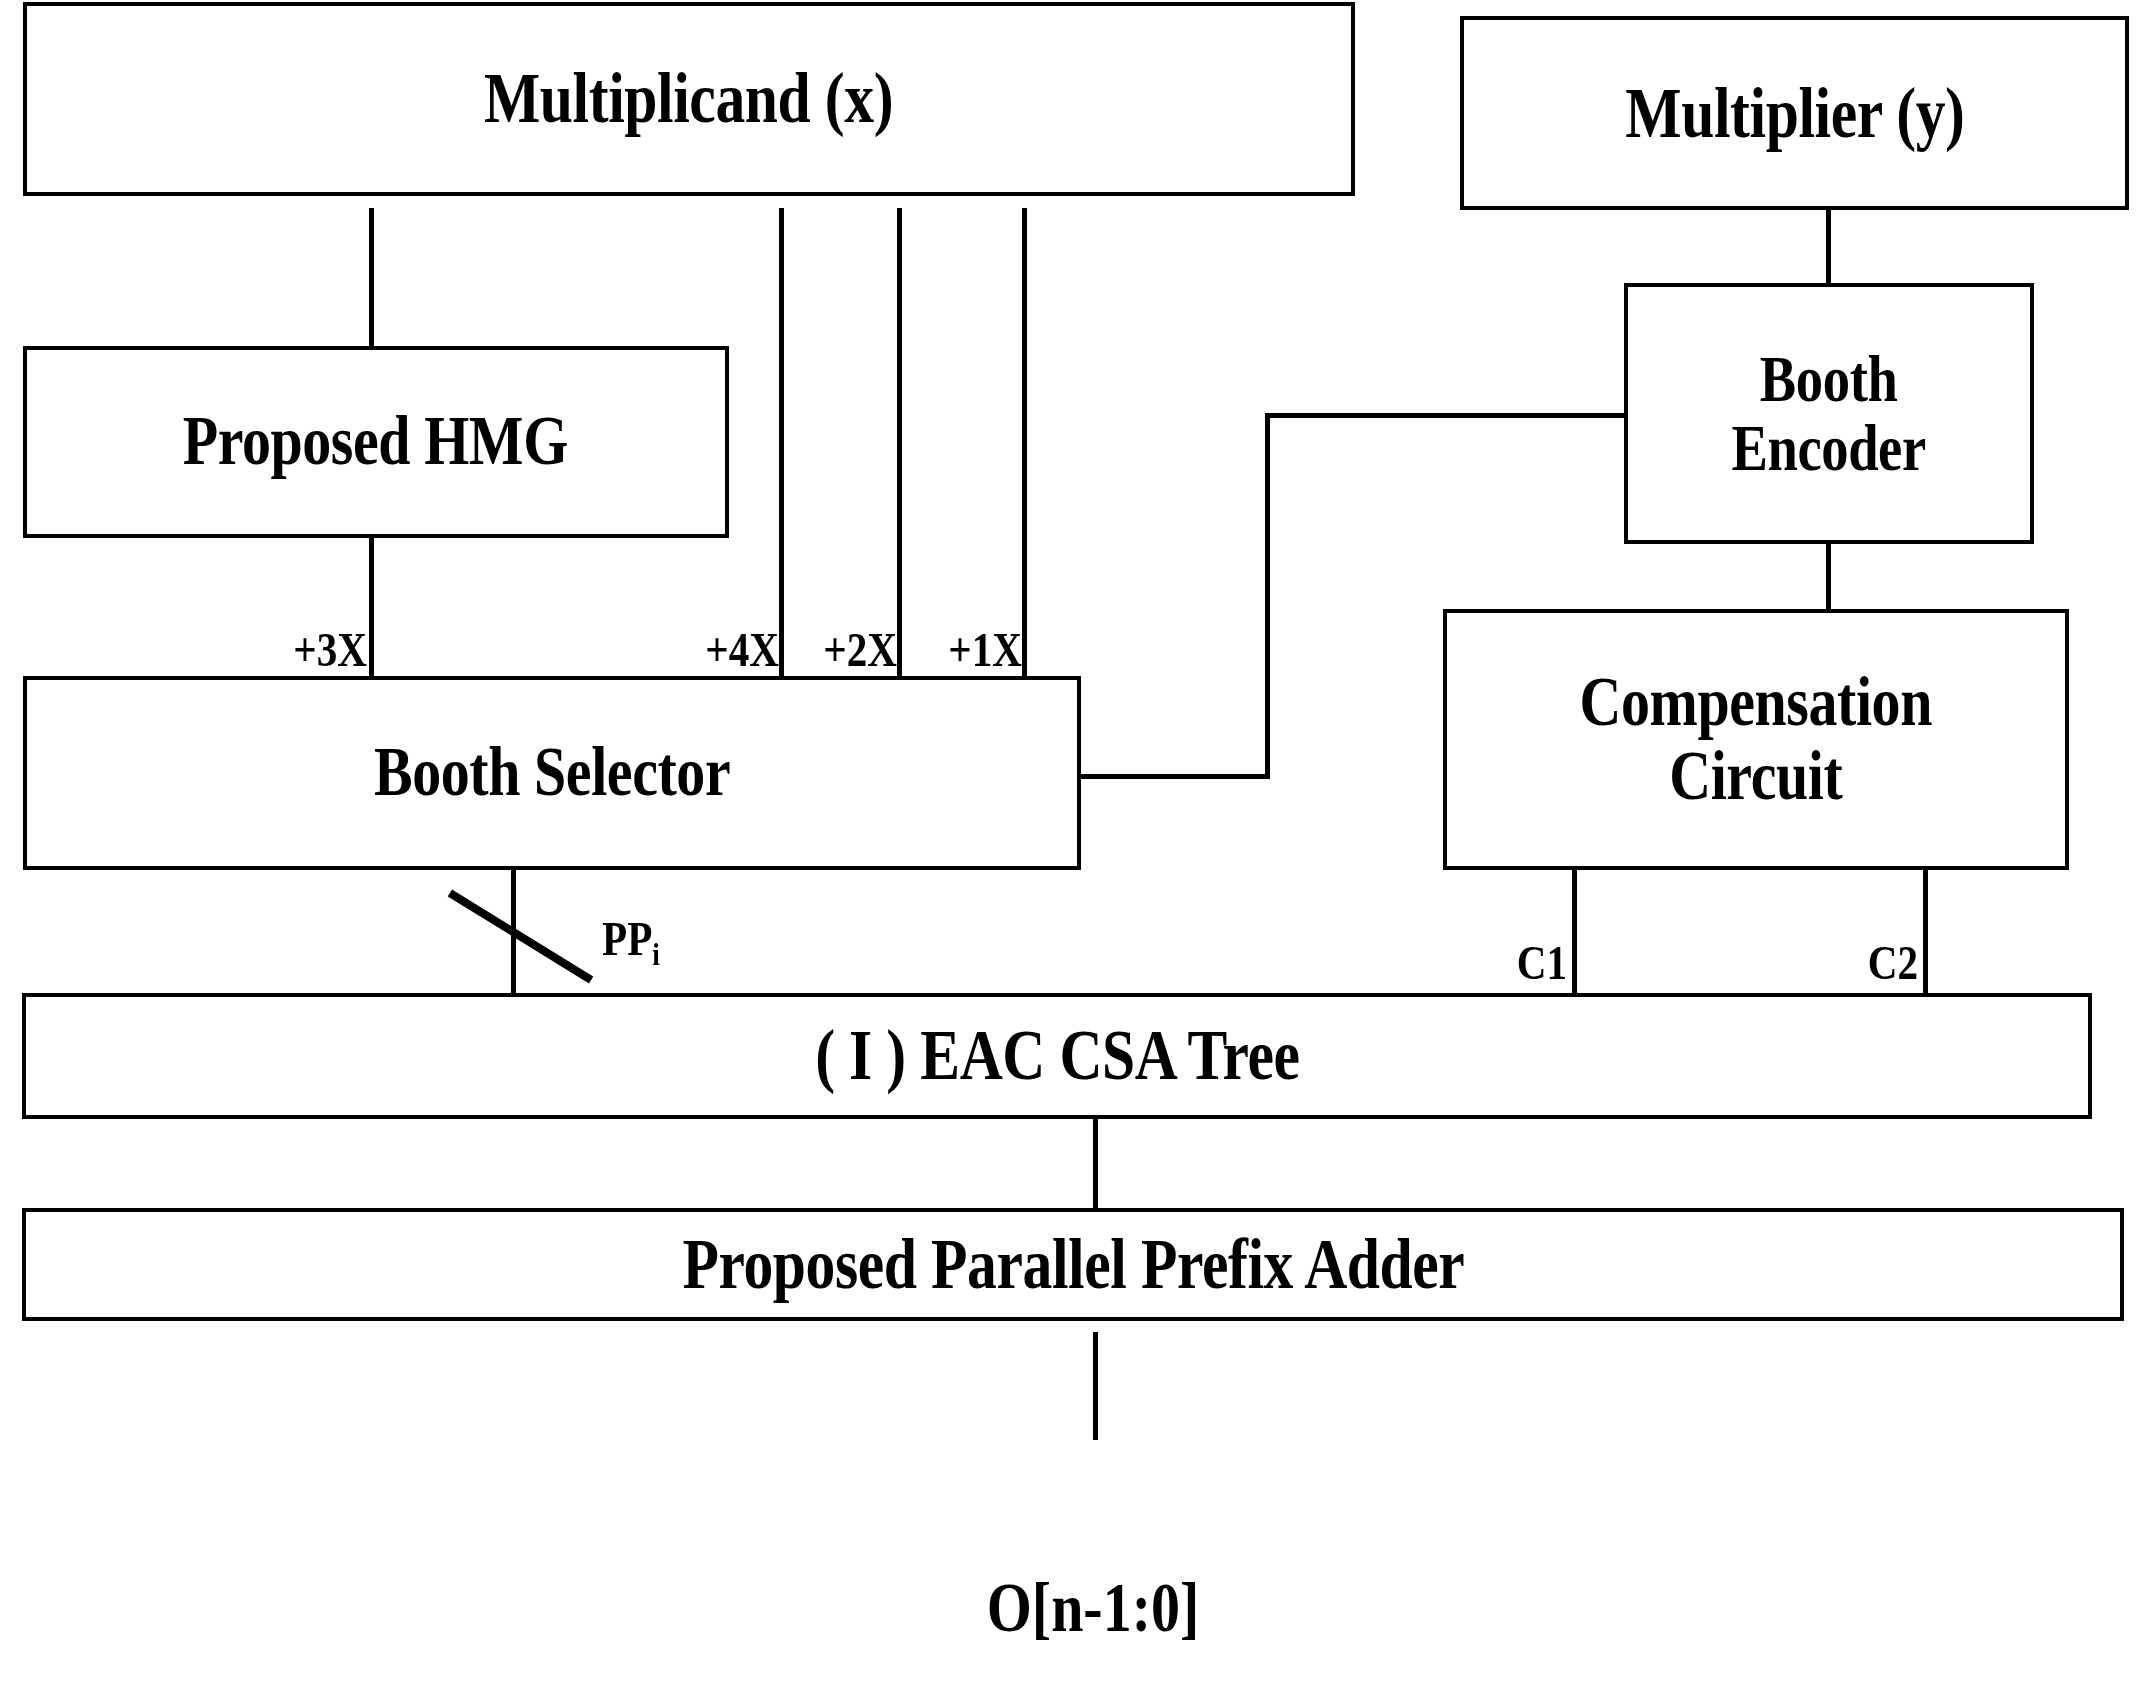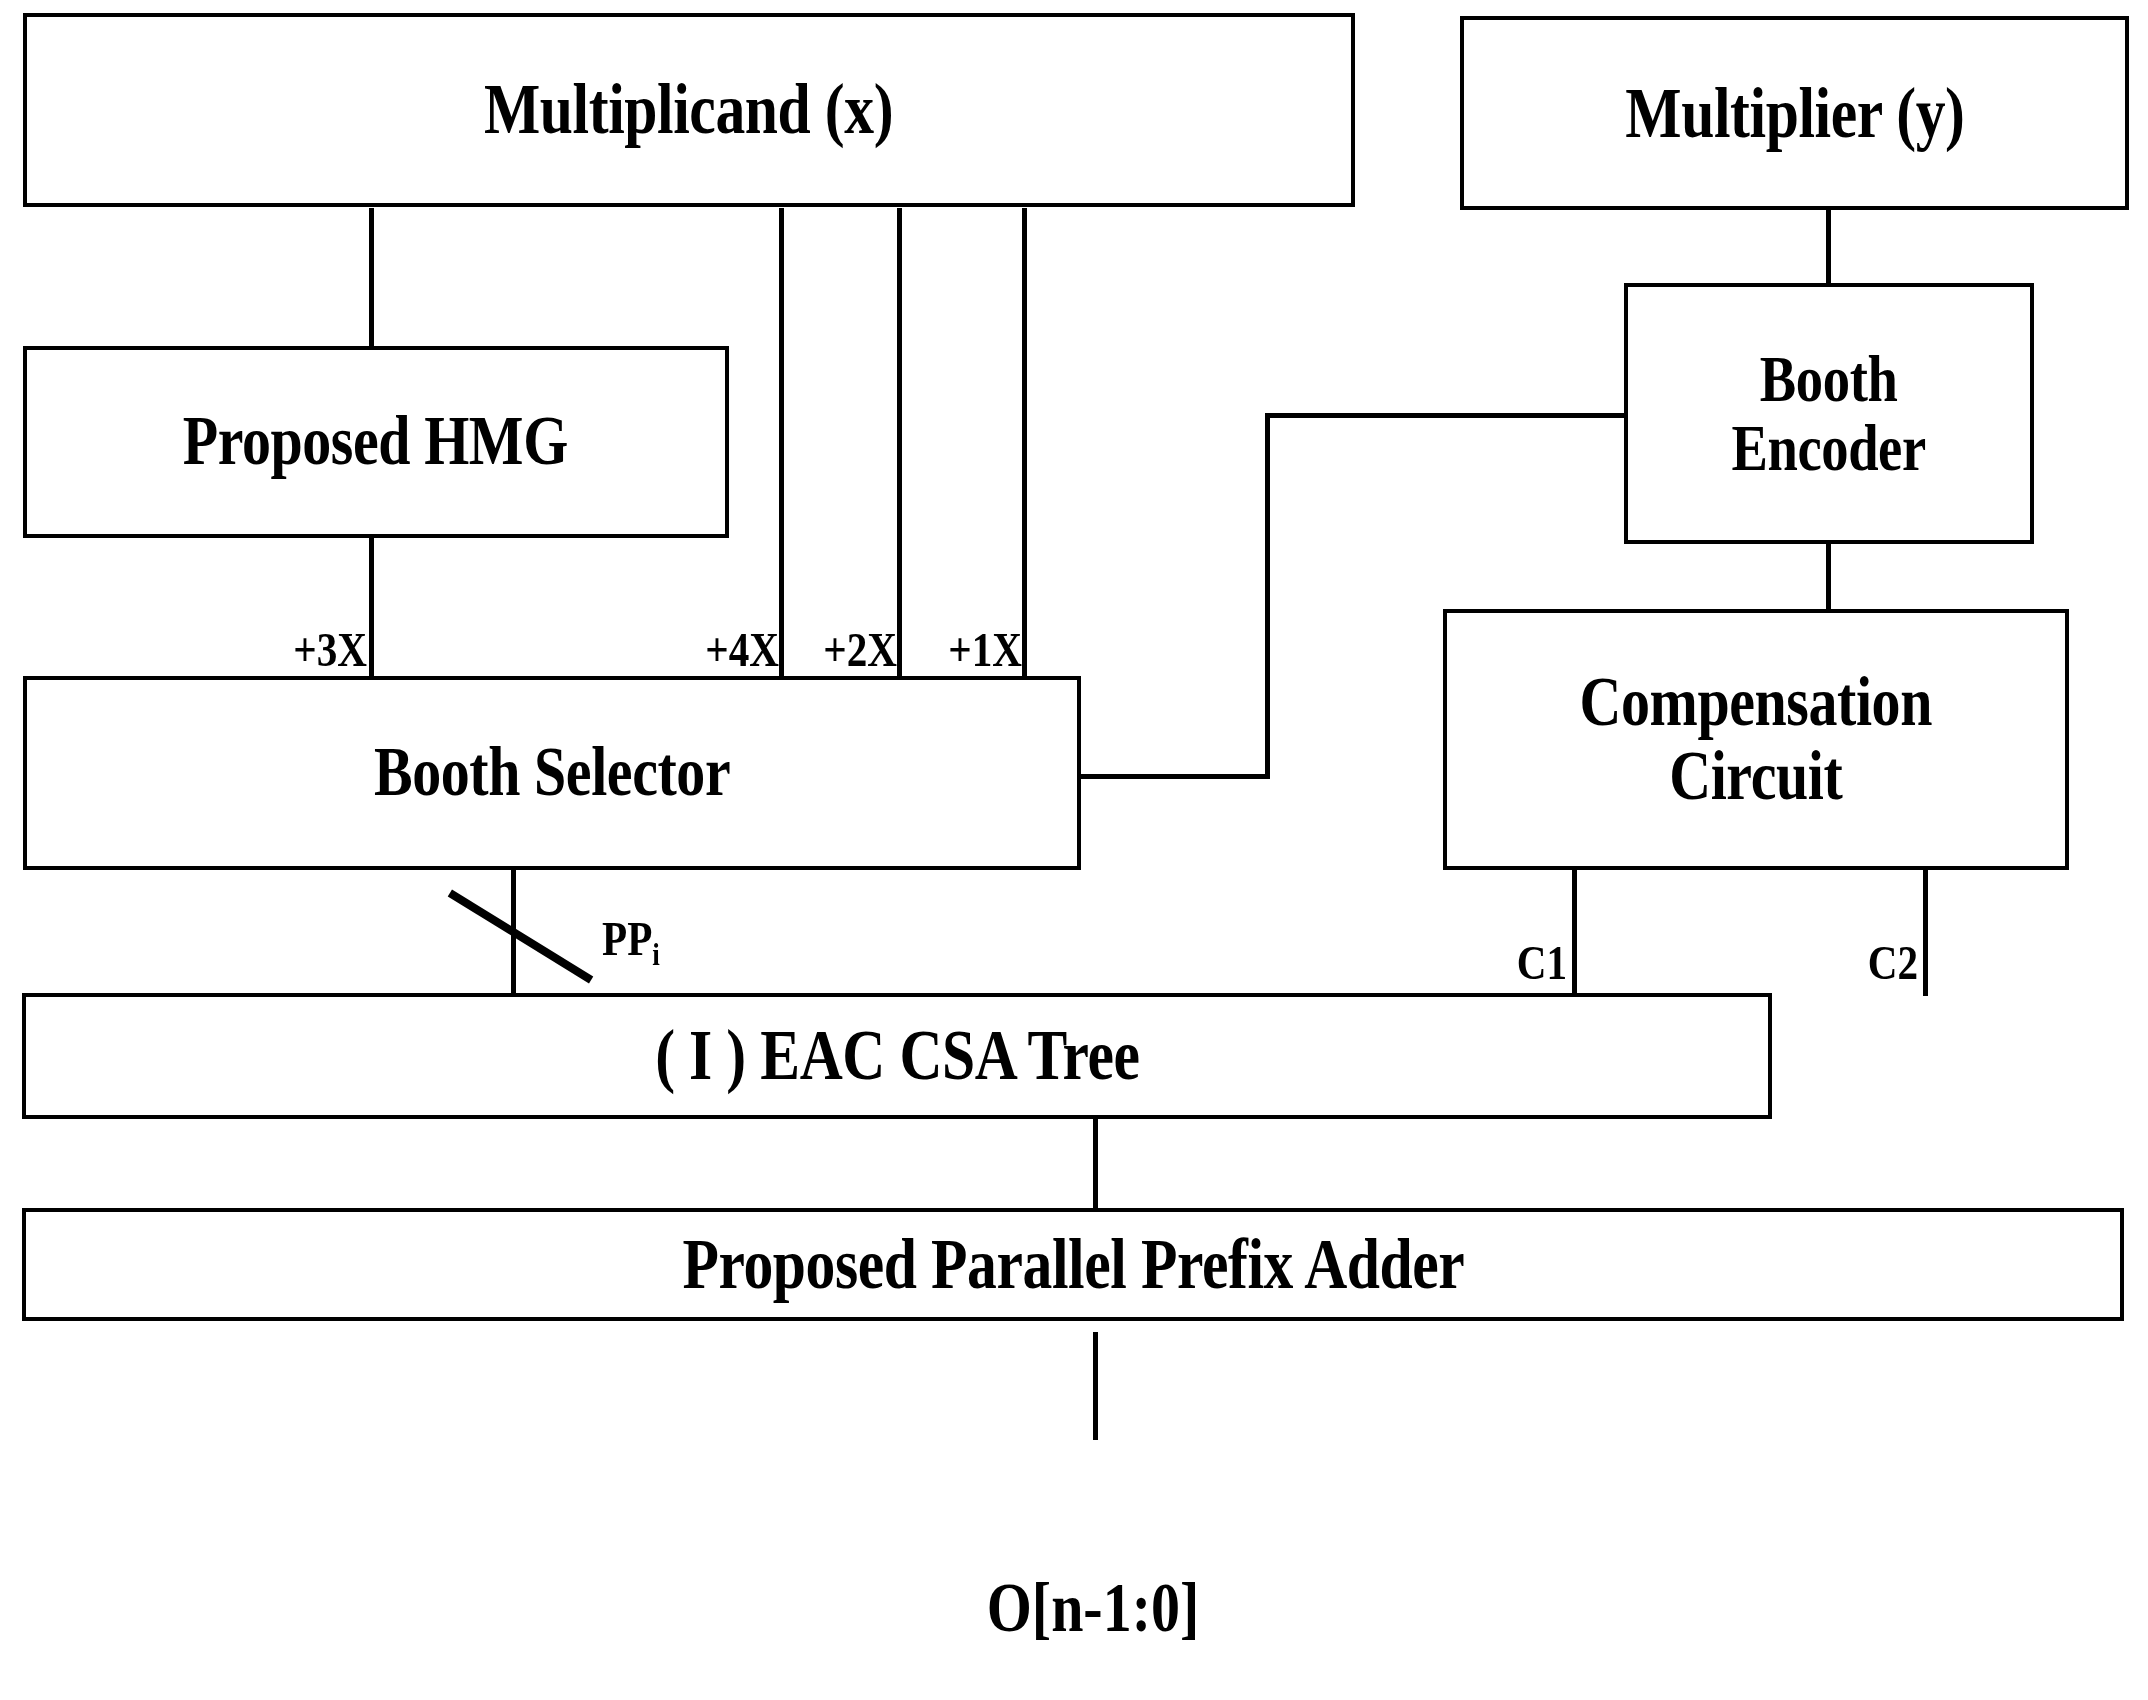--- a/index.html
+++ b/index.html
@@ -69,27 +69,27 @@
     font-weight: bold;
     color: #000000;
     font-size: 69px;
     transform: scaleX(0.84);
     white-space: nowrap;
     text-align: center;
     z-index: 4;
   }
 
   
-  #n-multiplicand { left: 22.6px;   top: 13px;   width: 1332px; height: 194px; }
+  #n-multiplicand { left: 22.6px;   top: 2px;   width: 1332px; height: 194px; }
   #n-multiplier   { left: 1460px; top: 16.3px;   width: 669px;  height: 194px; }
   #n-hmg          { left: 22.6px;   top: 346px;  width: 706px;  height: 192px; }
   #n-booth-enc    { left: 1624px; top: 283px;  width: 410px;  height: 261px; }
   #n-selector     { left: 22.6px;   top: 676px;  width: 1058px; height: 194px; text-align: right; }
   #n-comp         { left: 1443px; top: 609px;  width: 626px;  height: 261px; }
-  #n-csa          { left: 22px;   top: 993px; width: 1750px; height: 126px; }
+  #n-csa          { left: 22px;   top: 993px; width: 2070px; height: 126px; }
   #n-ppa          { left: 22px;   top: 1208px; width: 2102px; height: 113px; }
 
   #n-multiplicand .label { font-size: 71px; }
   #n-multiplier   .label { font-size: 71px; }
   #n-hmg          .label { font-size: 69px; }
   #n-booth-enc    .label { font-size: 65px; }
   #n-selector     .label { font-size: 69px; }
   #n-comp         .label { font-size: 69px; }
   #n-csa          .label { font-size: 71px; }
   #n-ppa          .label { font-size: 71px; }

